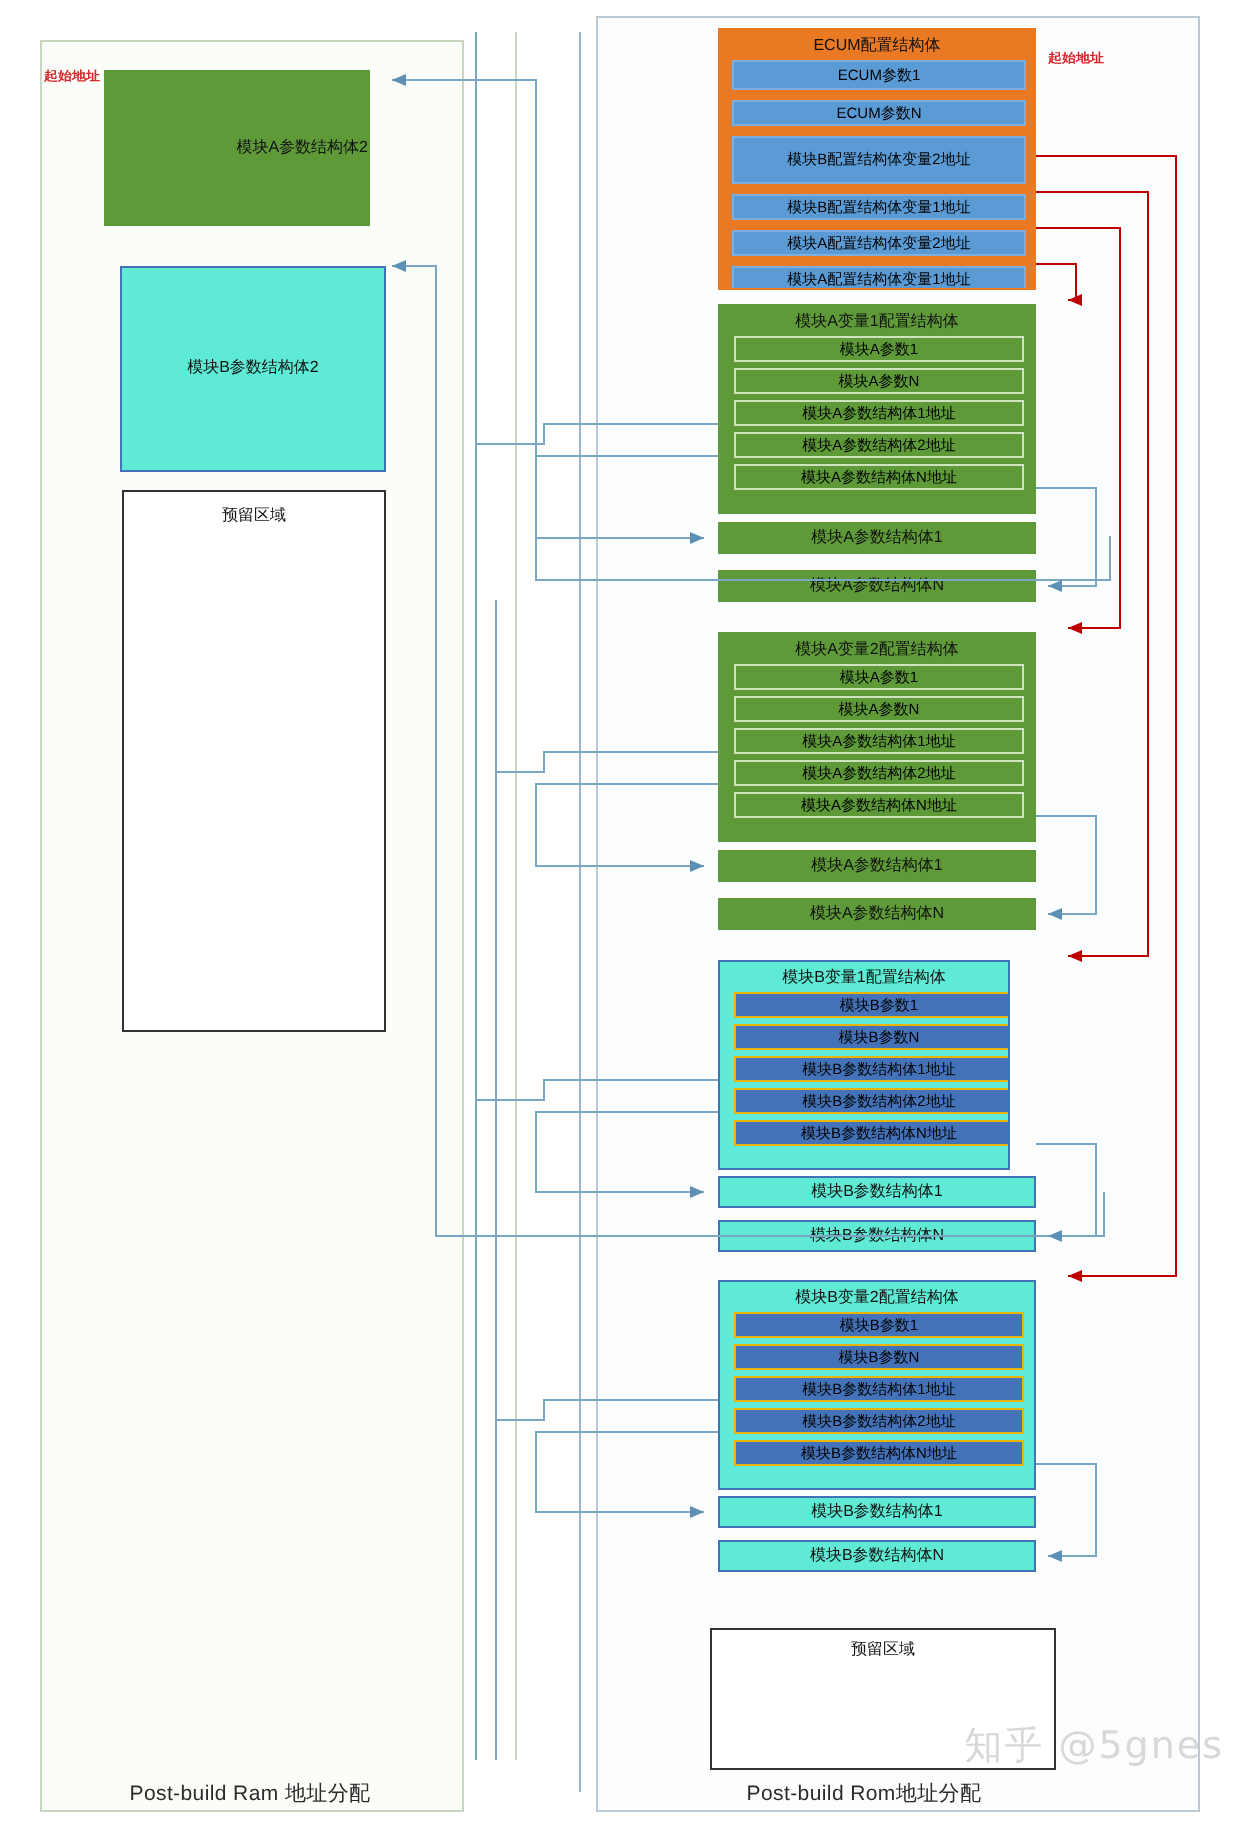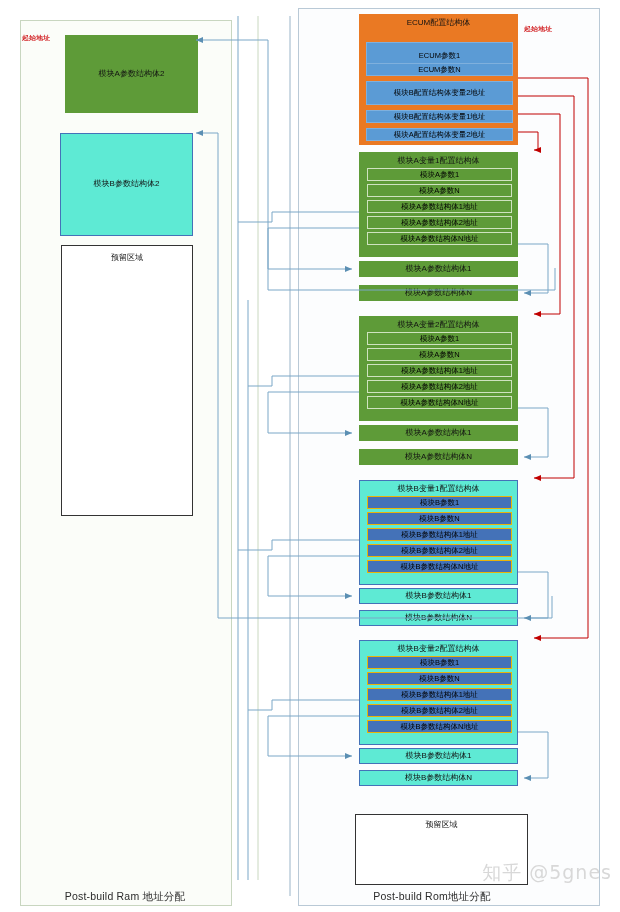--- a/index.html
+++ b/index.html
@@ -32,41 +32,41 @@
 </style>
 </head>
 <body>
 
 <div id="stage">
 
   <div class="panel panel-left"></div>
 
   <div class="redlab" style="left:22px;top:33px;">起始地址</div>
 
-  <div class="box green" style="left:65px;top:35px;width:133px;height:78px;">
+  <div class="box green" style="left:52px;top:35px;width:133px;height:78px;justify-content:flex-end;">
     <span>模块A参数结构体2</span>
   </div>
 
   <div class="box blue" style="left:60px;top:133px;width:133px;height:103px;">
     <span>模块B参数结构体2</span>
   </div>
 
   <div class="box white" style="left:61px;top:245px;width:132px;height:271px;align-items:flex-start;padding-top:8px;">
     <span>预留区域</span>
   </div>
 
   <div class="cap" style="left:20px;top:890px;width:210px;">Post-build Ram 地址分配</div>
 
   <div class="panel panel-right"></div>
 
   <div class="redlab" style="left:524px;top:24px;">起始地址</div>
 
   <div class="box orange" style="left:359px;top:14px;width:159px;height:131px;display:block;">
     <div class="hdr" style="height:15px;line-height:15px;">ECUM配置结构体</div>
-    <div class="box row-blue" style="position:relative;left:6px;top:12px;width:147px;height:28px;margin-bottom:5px;">ECUM参数1</div>
+    <div class="box row-blue" style="position:relative;left:6px;top:0;width:147px;height:15px;margin-bottom:5px;">ECUM参数1</div>
     <div class="box row-blue" style="position:relative;left:6px;top:0;width:147px;height:13px;margin-bottom:5px;">ECUM参数N</div>
     <div class="box row-blue" style="position:relative;left:6px;top:0;width:147px;height:24px;margin-bottom:5px;">模块B配置结构体变量2地址</div>
     <div class="box row-blue" style="position:relative;left:6px;top:0;width:147px;height:13px;margin-bottom:5px;">模块B配置结构体变量1地址</div>
     <div class="box row-blue" style="position:relative;left:6px;top:0;width:147px;height:13px;margin-bottom:5px;">模块A配置结构体变量2地址</div>
     <div class="box row-blue" style="position:relative;left:6px;top:0;width:147px;height:13px;">模块A配置结构体变量1地址</div>
   </div>
 
   <div class="box green" style="left:359px;top:152px;width:159px;height:105px;display:block;">
     <div class="hdr" style="height:15px;line-height:15px;">模块A变量1配置结构体</div>
     <div class="box row-green" style="position:relative;left:7px;width:145px;height:13px;margin-bottom:3px;">模块A参数1</div>
@@ -82,21 +82,21 @@
     <div class="hdr" style="height:15px;line-height:15px;">模块A变量2配置结构体</div>
     <div class="box row-green" style="position:relative;left:7px;width:145px;height:13px;margin-bottom:3px;">模块A参数1</div>
     <div class="box row-green" style="position:relative;left:7px;width:145px;height:13px;margin-bottom:3px;">模块A参数N</div>
     <div class="box row-green" style="position:relative;left:7px;width:145px;height:13px;margin-bottom:3px;">模块A参数结构体1地址</div>
     <div class="box row-green" style="position:relative;left:7px;width:145px;height:13px;margin-bottom:3px;">模块A参数结构体2地址</div>
     <div class="box row-green" style="position:relative;left:7px;width:145px;height:13px;">模块A参数结构体N地址</div>
   </div>
   <div class="box green" style="left:359px;top:425px;width:159px;height:16px;">模块A参数结构体1</div>
   <div class="box green" style="left:359px;top:449px;width:159px;height:16px;">模块A参数结构体N</div>
 
-  <div class="box blue" style="left:359px;top:480px;width:159px;height:105px;display:block;">
+  <div class="box blue" style="left:359px;top:480px;width:146px;height:105px;display:block;">
     <div class="hdr" style="height:15px;line-height:15px;">模块B变量1配置结构体</div>
     <div class="box row-navy" style="position:relative;left:7px;width:145px;height:13px;margin-bottom:3px;">模块B参数1</div>
     <div class="box row-navy" style="position:relative;left:7px;width:145px;height:13px;margin-bottom:3px;">模块B参数N</div>
     <div class="box row-navy" style="position:relative;left:7px;width:145px;height:13px;margin-bottom:3px;">模块B参数结构体1地址</div>
     <div class="box row-navy" style="position:relative;left:7px;width:145px;height:13px;margin-bottom:3px;">模块B参数结构体2地址</div>
     <div class="box row-navy" style="position:relative;left:7px;width:145px;height:13px;">模块B参数结构体N地址</div>
   </div>
   <div class="box blue" style="left:359px;top:588px;width:159px;height:16px;">模块B参数结构体1</div>
   <div class="box blue" style="left:359px;top:610px;width:159px;height:16px;">模块B参数结构体N</div>
 

